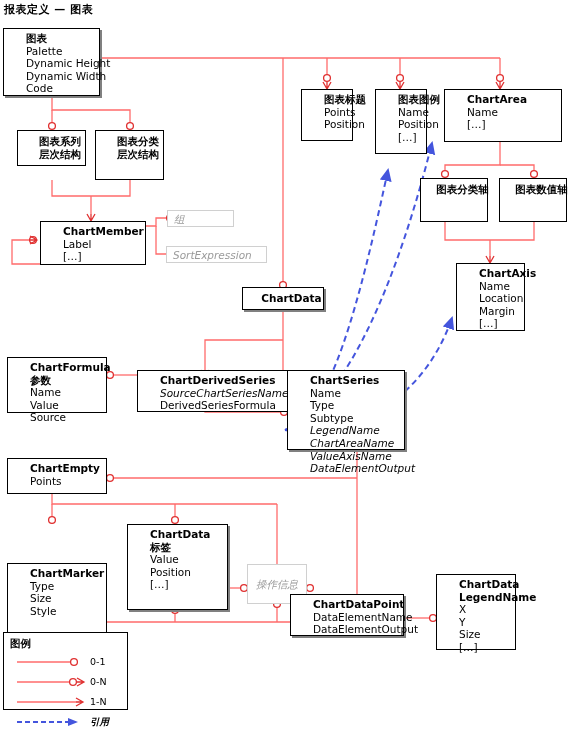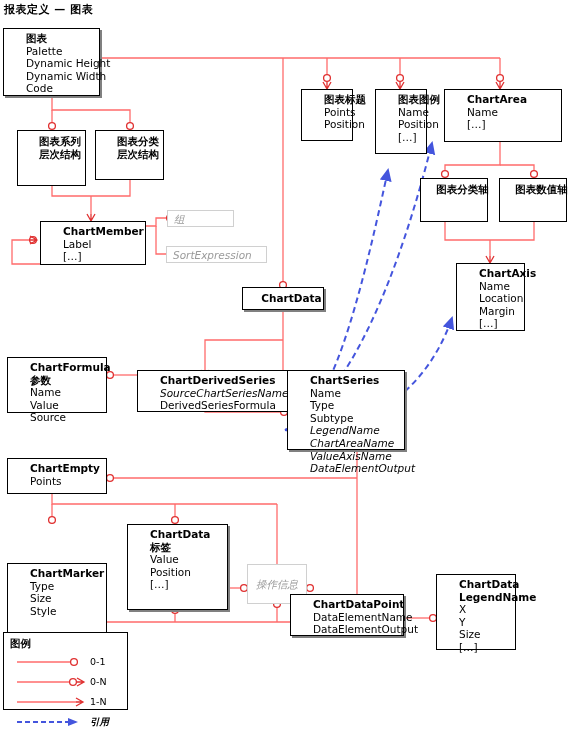--- a/index.html
+++ b/index.html
@@ -160,21 +160,21 @@
   </svg>
 
   <div class="box thick" style="left:3px;top:28px;width:97px;height:68px;">
     <div class="hd">图表</div>
     <div class="fld">Palette</div>
     <div class="fld">Dynamic Height</div>
     <div class="fld">Dynamic Width</div>
     <div class="fld">Code</div>
   </div>
 
-  <div class="box thin center" style="left:17px;top:130px;width:69px;height:56px;">
+  <div class="box thin center" style="left:17px;top:130px;width:69px;height:36px;">
     <div class="hd">图表系列</div>
     <div class="hd">层次结构</div>
   </div>
 
   <div class="box thin center" style="left:95px;top:130px;width:69px;height:50px;">
     <div class="hd">图表分类</div>
     <div class="hd">层次结构</div>
   </div>
 
   <div class="box thin" style="left:40px;top:221px;width:106px;height:44px;">

